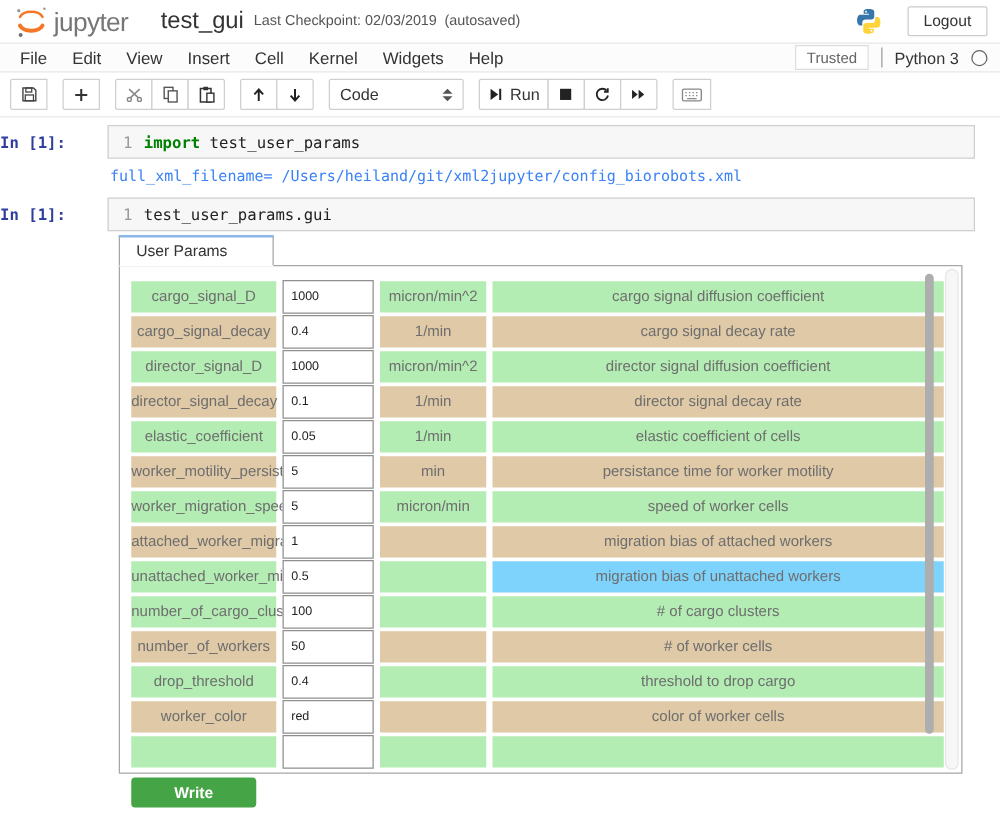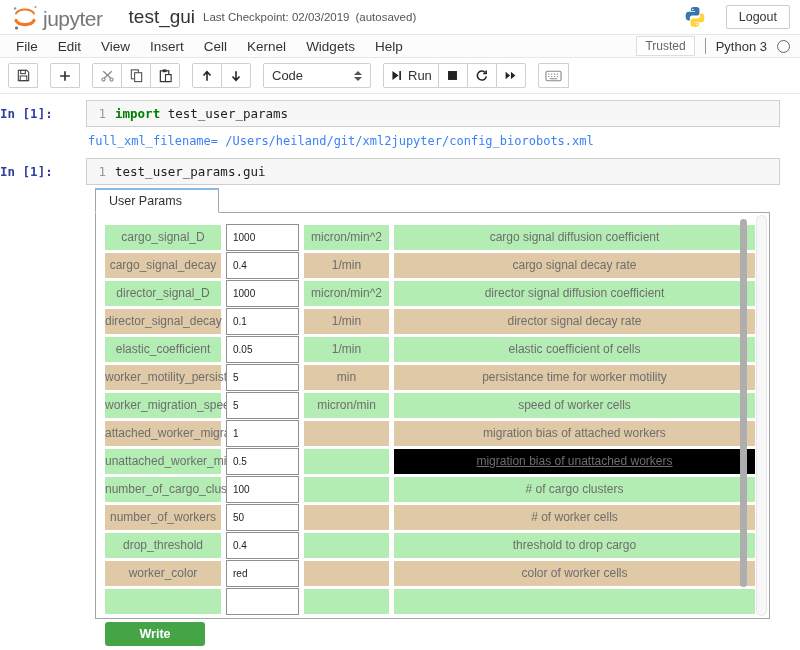--- a/index.html
+++ b/index.html
@@ -295,21 +295,21 @@
           <div class="prow">
     <div class="pcell pname" style="background: rgb(223, 201, 166);">attached_worker_migrati...</div>
     <input class="pinput" value="1" style="">
     <div class="pcell punits" style="background: rgb(223, 201, 166);"></div>
     <div class="pcell pdesc" style="background: rgb(223, 201, 166);">migration bias of attached workers</div>
   </div>
           <div class="prow">
     <div class="pcell pname" style="background: rgb(179, 237, 179);">unattached_worker_migr...</div>
     <input class="pinput" value="0.5" style="">
     <div class="pcell punits" style="background: rgb(179, 237, 179);"></div>
-    <div class="pcell pdesc" style="background: #000000; text-decoration: underline;">migration bias of unattached workers</div>
+    <div class="pcell pdesc" style="background: #7dd3fc;">migration bias of unattached workers</div>
   </div>
           <div class="prow">
     <div class="pcell pname" style="background: rgb(179, 237, 179);">number_of_cargo_clusters</div>
     <input class="pinput" value="100" style="">
     <div class="pcell punits" style="background: rgb(179, 237, 179);"></div>
     <div class="pcell pdesc" style="background: rgb(179, 237, 179);"># of cargo clusters</div>
   </div>
           <div class="prow">
     <div class="pcell pname" style="background: rgb(223, 201, 166);">number_of_workers</div>
     <input class="pinput" value="50" style="">

